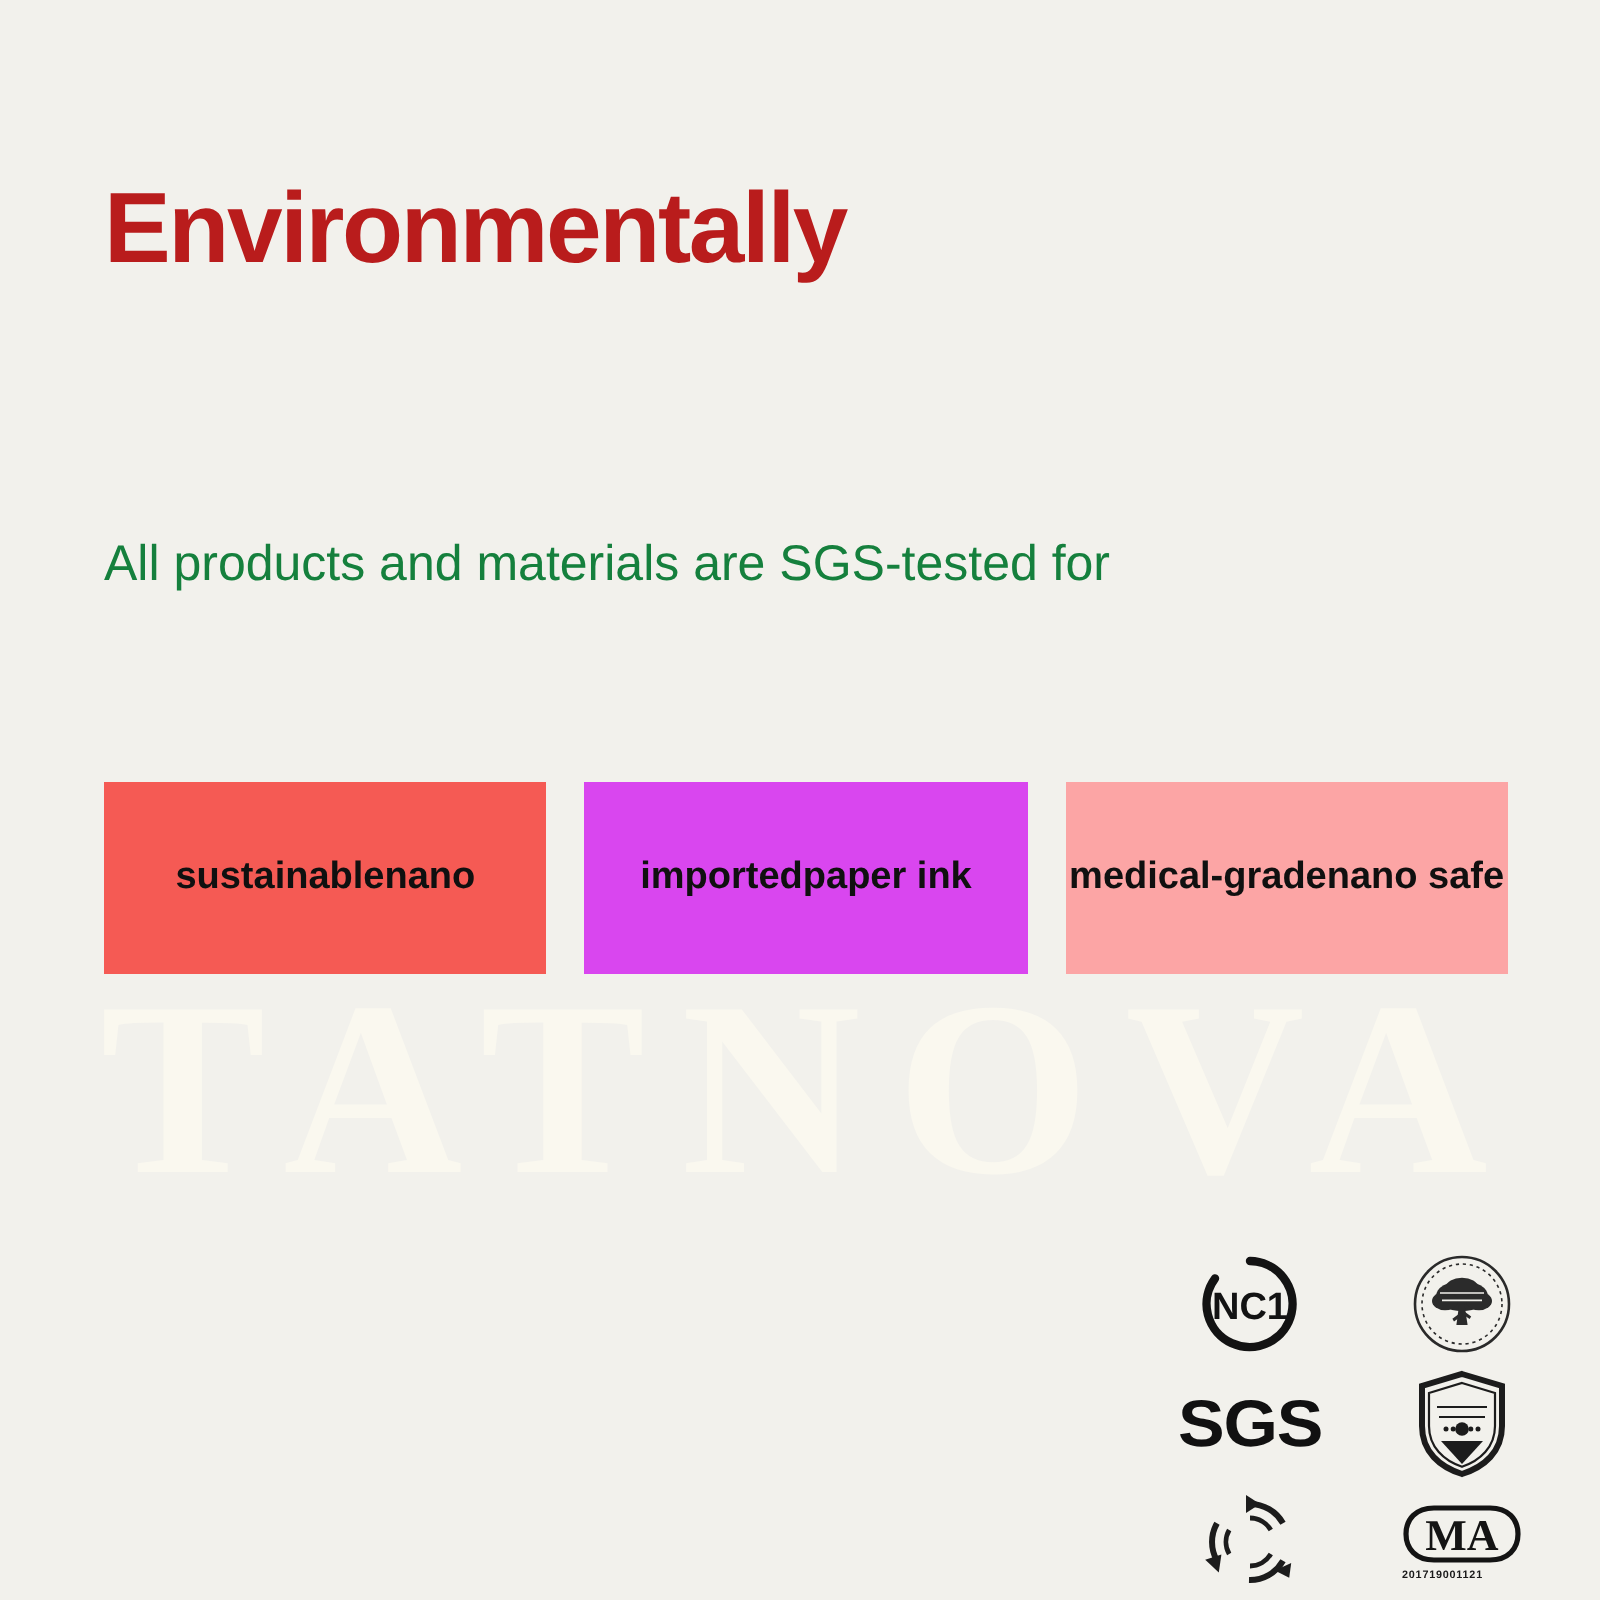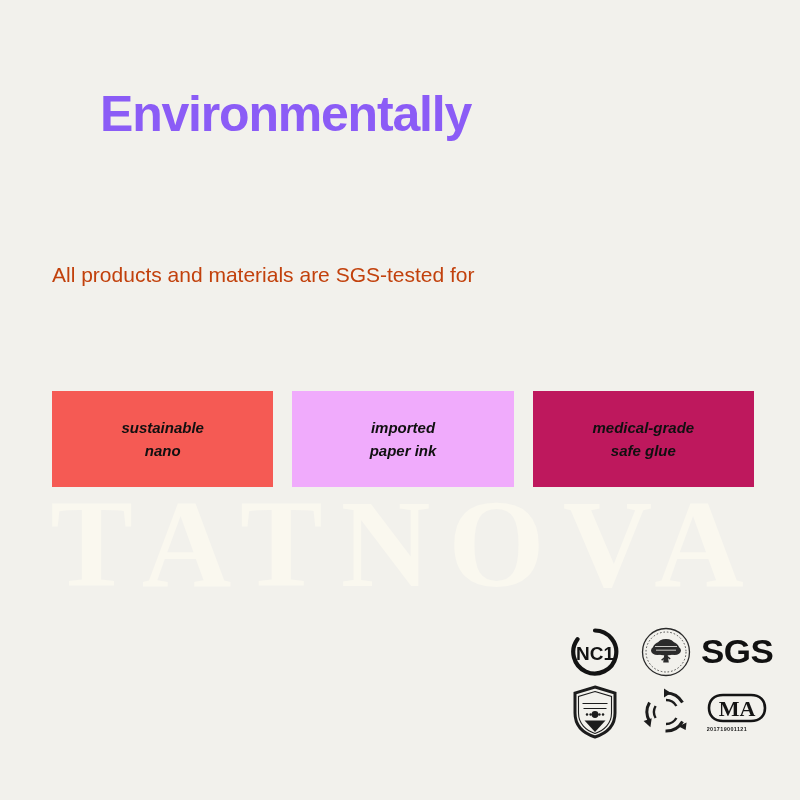--- a/index.html
+++ b/index.html
@@ -45,37 +45,36 @@
   
   .heading {
     position: absolute;
     left: 52px;
     top: 48px;
     width: 620px;
     font-size: 50px;
     line-height: 1.28;
     font-weight: 700;
     letter-spacing: -1.2px;
-    color: #8b5cf6;
-    z-index: 2;
-    margin-left: 48px;
+    color: #b91c1c;
+    z-index: 2;
   }
   .heading .line {
     display: block;
   }
 
   
   .body-copy {
     position: absolute;
     left: 52px;
     top: 236px;
     width: 600px;
-    font-size: 21px;
+    font-size: 25px;
     line-height: 1.72;
-    color: #c2410c;
+    color: #15803d;
     font-weight: 400;
     z-index: 2;
   }
   .body-copy .line {
     display: block;
   }
 
   
   .badges {
     position: absolute;
@@ -83,42 +82,41 @@
     top: 391px;
     width: 702px;
     height: 96px;
     display: flex;
     gap: 19px;
     z-index: 2;
   }
   .badge {
     flex: 1 1 0;
     display: flex;
-    flex-direction: column;
-    align-items: center;
-    justify-content: center;
-    font-size: 15px;
+    flex-direction: row;
+    align-items: center;
+    justify-content: center;
+    font-size: 19px;
     font-weight: 700;
     line-height: 1.55;
     color: #101010;
     text-align: center;
-    font-style: italic;
   }
   .badge .badge-line {
     display: block;
   }
 
   
   .certs {
     position: absolute;
-    left: 560px;
+    left: 572px;
     top: 622px;
     width: 212px;
     display: grid;
-    grid-template-columns: repeat(3, 1fr);
+    grid-template-columns: repeat(2, 1fr);
     grid-template-rows: repeat(2, 60px);
     align-items: center;
     justify-items: center;
     z-index: 2;
   }
   .cert {
     width: 66px;
     height: 58px;
     display: flex;
     align-items: center;
@@ -164,27 +162,27 @@
 
   <p class="body-copy">
     <span class="line">All products and materials are SGS-tested for</span>
   </p>
 
   <div class="badges">
     <div class="badge" style="background:#f55a54">
       <span class="badge-line">sustainable</span>
       <span class="badge-line">nano</span>
     </div>
-    <div class="badge" style="background:#f0abfc">
+    <div class="badge" style="background:#d946ef">
       <span class="badge-line">imported</span>
       <span class="badge-line">paper ink</span>
     </div>
-    <div class="badge" style="background:#be185d">
+    <div class="badge" style="background:#fca5a5">
       <span class="badge-line">medical-grade</span>
-      <span class="badge-line">safe glue</span>
+      <span class="badge-line">nano safe</span>
     </div>
   </div>
 
   <div class="certs">
 
     <div class="cert">
       <svg width="52" height="52" viewBox="0 0 52 52" aria-hidden="true">
         <path d="M26 4.5 A21.5 21.5 0 1 1 8.5 13.2" fill="none" stroke="#131313" stroke-width="4.2" stroke-linecap="round"></path>
         <text x="26" y="33.5" text-anchor="middle" font-family="Liberation Sans, sans-serif" font-size="19" font-weight="700" fill="#131313">NC1</text>
       </svg>

